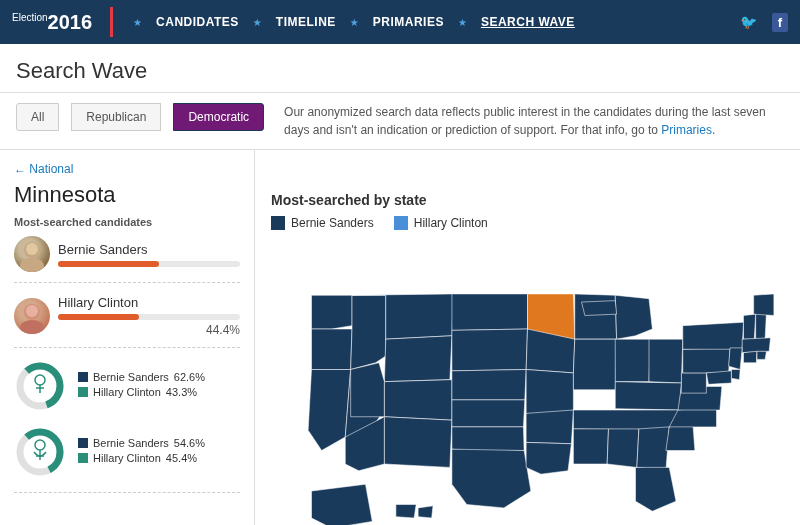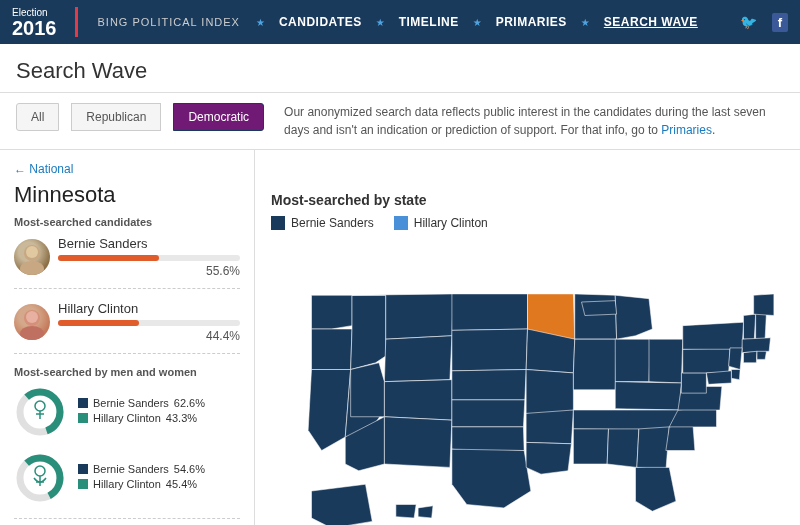--- a/index.html
+++ b/index.html
@@ -9,21 +9,21 @@
     .nav-bar {
       background: #1a3a5c;
       height: 44px;
       display: flex;
       align-items: center;
       padding: 0 12px;
       gap: 10px;
     }
     .nav-logo {
       display: flex;
-      flex-direction: column;
+      flex-direction: row;
       color: white;
       font-weight: bold;
       margin-right: 8px;
     }
     .nav-logo .election { font-size: 10px; font-weight: normal; }
     .nav-logo .year { font-size: 20px; line-height: 1; }
     .nav-logo-bar {
       width: 3px;
       height: 30px;
       background: #e63946;
@@ -179,21 +179,20 @@
   </style>
 </head>
 <body>
 
 <nav class="nav-bar">
   <div class="nav-logo">
     <span class="election">Election</span>
     <span class="year">2016</span>
   </div>
   <div class="nav-logo-bar"></div>
-  <span class="nav-bing">BING POLITICAL INDEX</span>
   <span class="nav-star">★</span>
   <span class="nav-item">CANDIDATES</span>
   <span class="nav-star">★</span>
   <span class="nav-item">TIMELINE</span>
   <span class="nav-star">★</span>
   <span class="nav-item">PRIMARIES</span>
   <span class="nav-star">★</span>
   <span class="nav-item active">SEARCH WAVE</span>
   <div class="nav-spacer"></div>
   <span class="nav-social">🐦</span>
@@ -229,21 +228,20 @@
           <circle cx="18" cy="14" r="8" fill="#c8a882"></circle>
           <ellipse cx="18" cy="30" rx="12" ry="8" fill="#c8a882"></ellipse>
           <circle cx="18" cy="13" r="6" fill="#e0c8a0"></circle>
         </svg>
       </div>
       <div class="candidate-info">
         <div class="candidate-name">Bernie Sanders</div>
         <div class="bar-container">
           <div class="bar-fill" style="width:55.6%"></div>
         </div>
-        <div class="bar-pct">55.6%</div>
       </div>
     </div>
 
     <div class="dotted-line"></div>
 
     <div class="candidate-row">
       <div class="candidate-avatar avatar-clinton">
         <svg width="36" height="36" viewBox="0 0 36 36">
           <circle cx="18" cy="14" r="8" fill="#d4907a"></circle>
           <ellipse cx="18" cy="30" rx="12" ry="8" fill="#c07060"></ellipse>
@@ -254,21 +252,20 @@
         <div class="candidate-name">Hillary Clinton</div>
         <div class="bar-container">
           <div class="bar-fill" style="width:44.4%"></div>
         </div>
         <div class="bar-pct">44.4%</div>
       </div>
     </div>
 
     <div class="dotted-line"></div>
 
-    <div class="section-label">Most-searched by men and women</div>
 
     <div class="gender-row">
       <div class="donut-wrap">
         <svg width="52" height="52" viewBox="0 0 52 52">
           <circle cx="26" cy="26" r="20" fill="none" stroke="#e0e0e0" stroke-width="7"></circle>
           <circle cx="26" cy="26" r="20" fill="none" stroke="#2a8f7a" stroke-width="7" stroke-dasharray="71.5 54.5" stroke-dashoffset="15.7" transform="rotate(-90 26 26)"></circle>
 
           <circle cx="26" cy="20" r="5" fill="none" stroke="#2a8f7a" stroke-width="1.5"></circle>
           <line x1="26" y1="25" x2="26" y2="33" stroke="#2a8f7a" stroke-width="1.5"></line>
           <line x1="22" y1="28" x2="30" y2="28" stroke="#2a8f7a" stroke-width="1.5"></line>

